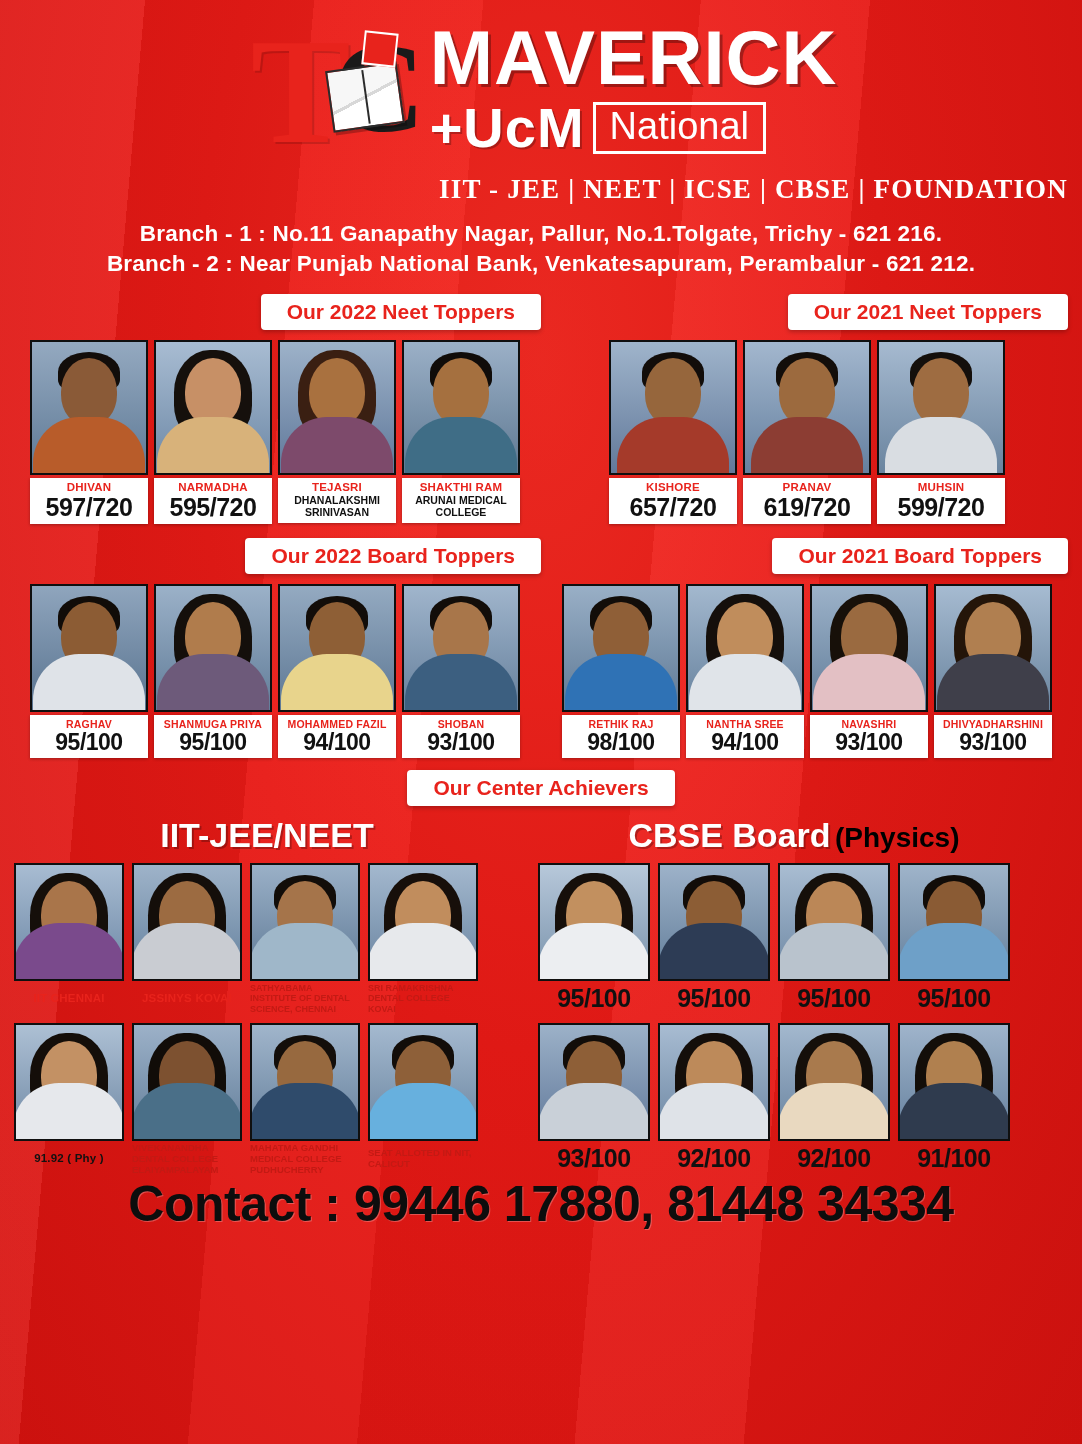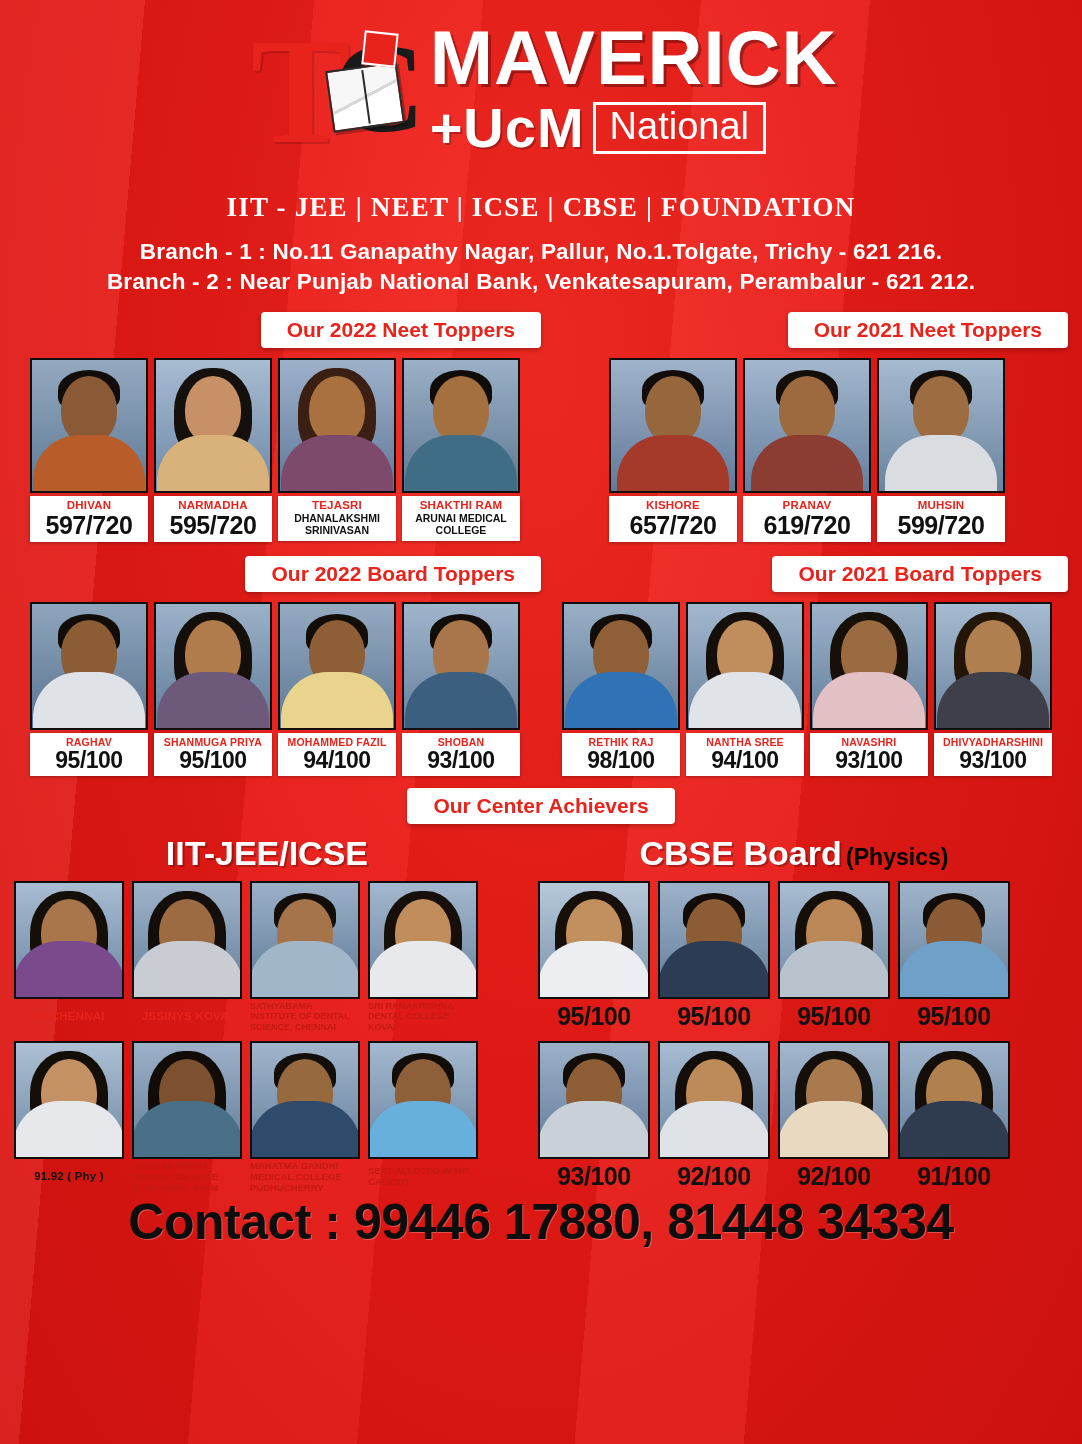--- a/index.html
+++ b/index.html
@@ -75,24 +75,24 @@
     font-size: 56px; font-weight: 700; color: #fff; line-height: 1;
     letter-spacing: 1px;
     text-shadow: 2px 2px 0 rgba(0,0,0,.25);
   }
   .inst-box {
     border: 3px solid #fff; padding: 2px 14px 4px 14px;
     font-size: 38px; color: #fff; line-height: 1.05;
     font-family: "Liberation Sans", sans-serif;
   }
   .streams {
-    text-align: center; color: #fff;
+    text-align: right; color: #fff;
     font-family: "Liberation Serif", serif;
     font-weight: 700; font-size: 27px; letter-spacing: 1.2px;
-    margin-top: 28px;
+    margin-top: 10px;
   }
   .branches {
     margin-top: 14px; color: #fff; text-align: center;
     font-size: 22.5px; font-weight: 700; line-height: 1.35;
     letter-spacing: .2px;
   }
 
   
   .sec-titles { display: flex; margin-top: 14px; }
   .sec-titles > div { flex: 1; display: flex; justify-content: flex-end; }
@@ -137,21 +137,21 @@
   .board .name { font-size: 10.5px; }
 
   
   .ach-heads { display: flex; margin-top: 10px; align-items: flex-end; }
   .ach-heads .h {
     color: #fff; font-weight: 700; font-size: 34px;
     text-shadow: 2px 2px 0 rgba(0,0,0,.25);
   }
   .ach-heads .left { flex: 0 0 48%; text-align: center; }
   .ach-heads .right { flex: 1; text-align: center; }
-  .phys { font-size: 23px; font-weight: 700; }
+  .phys { font-size: 28px; font-weight: 700; }
 
   .ach-wrap { display: flex; gap: 18px; margin-top: 8px; }
   .ach-left { flex: 0 0 48%; }
   .ach-right { flex: 1; }
   .ach-row { display: flex; gap: 8px; justify-content: flex-start; }
   .ach-row + .ach-row { margin-top: 8px; }
   .ach-card { width: 110px; }
   .ach-card .photo { height: 118px; }
   .ach-card .label { min-height: 34px; display: flex; align-items: center; justify-content: center; }
   .ach-right .ach-card { width: 112px; }
@@ -435,21 +435,21 @@
         </div>
       </div>
     </div>
   </div>
 
   <div class="center-pill">
     <span class="pill">Our Center Achievers</span>
   </div>
 
   <div class="ach-heads">
-    <div class="left"><span class="h">IIT-JEE/ICSE</span></div>
+    <div class="left"><span class="h">IIT-JEE/NEET</span></div>
     <div class="right">
       <span class="h">CBSE Board</span>
       <span class="phys">(Physics)</span>
     </div>
   </div>
 
   <div class="ach-wrap">
 
     <div class="ach-left">
       <div class="ach-row">

